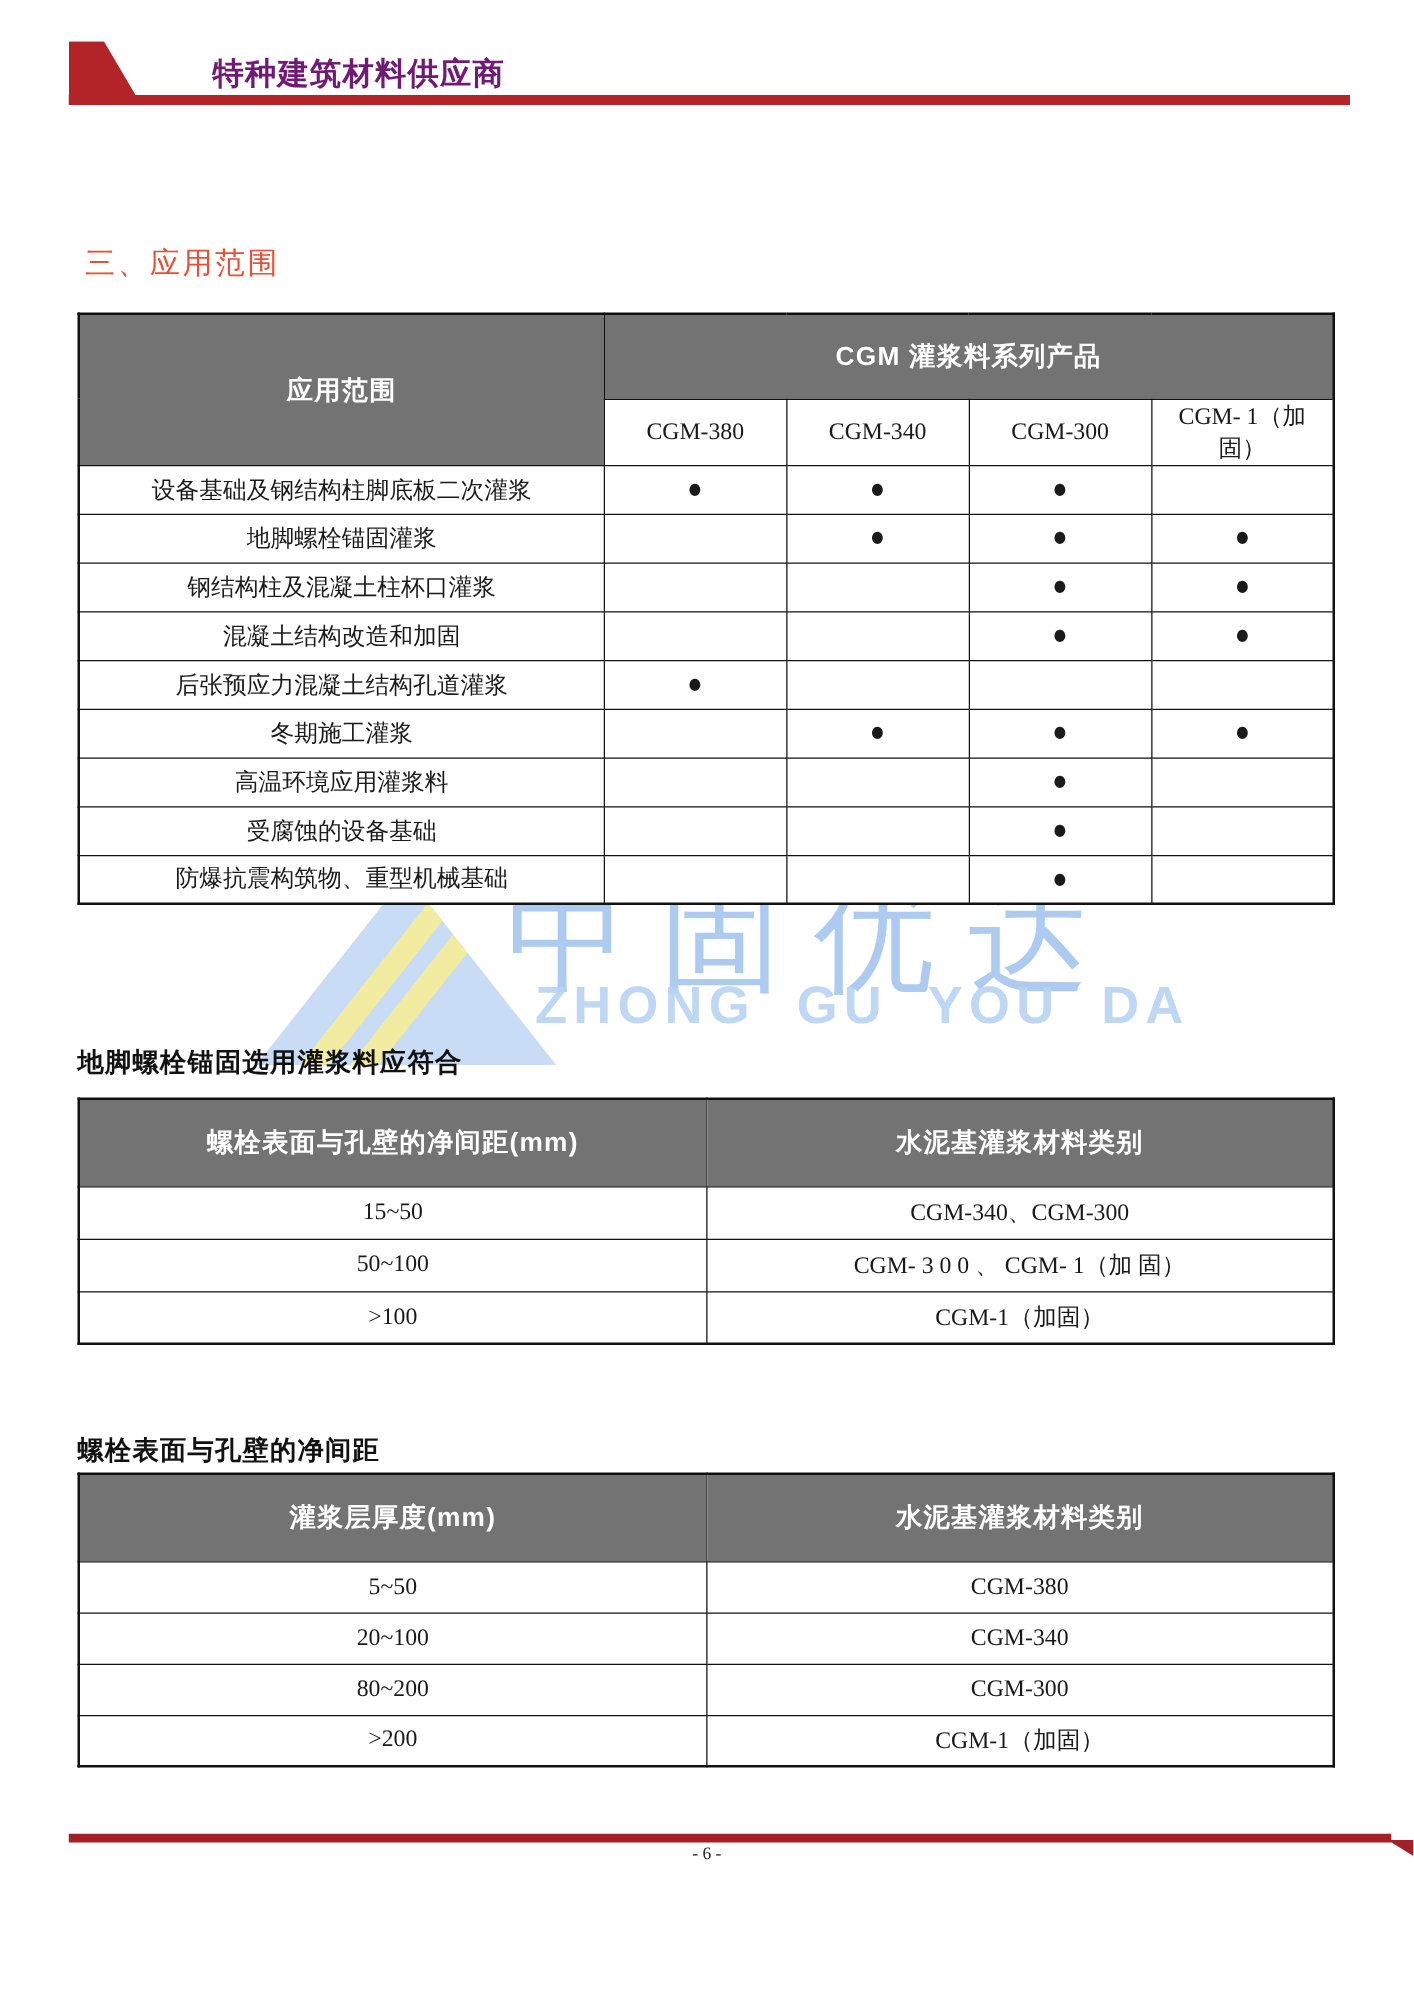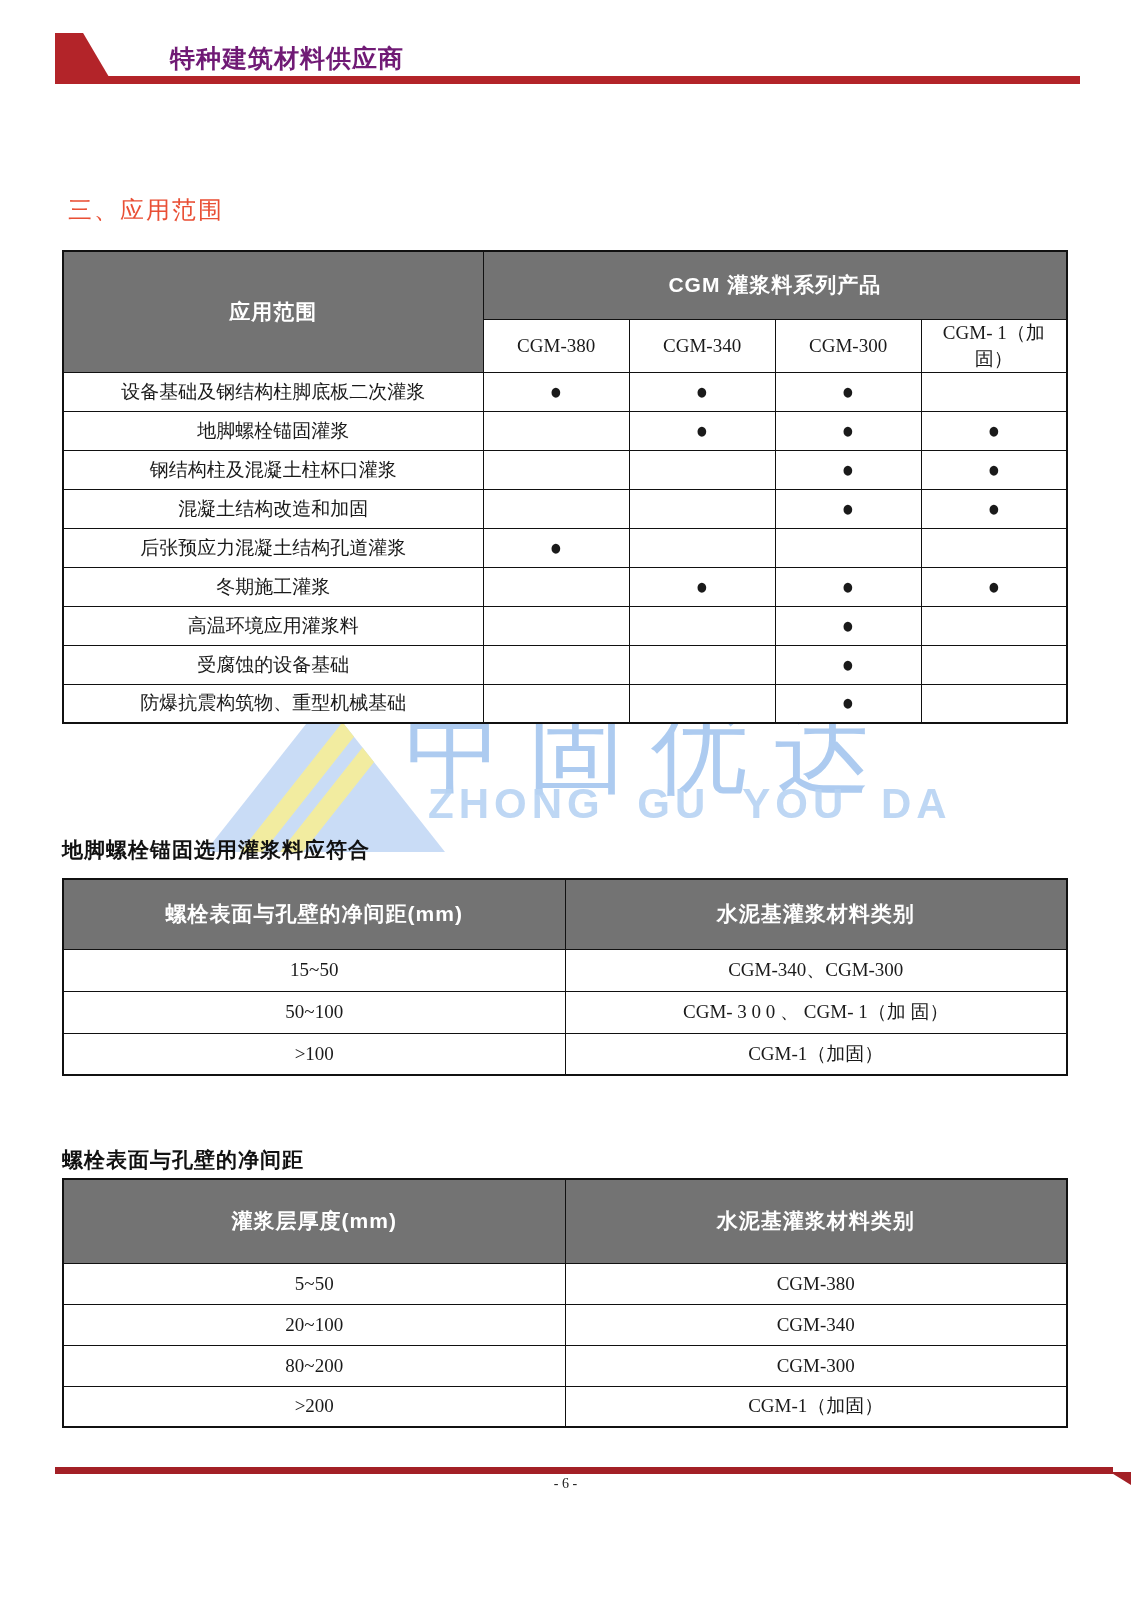--- a/index.html
+++ b/index.html
@@ -47,21 +47,21 @@
   .tbl-title {
     position:absolute; left:62px; width:1006px; text-align:left;
     font-size:21px; font-weight:bold; color:#111; z-index:2; letter-spacing:1px;
   }
   .tt2 { top:836px; }
   .tt3 { top:1146px; }
 
   .t2-wrap { position:absolute; left:62px; top:878px;  width:1006px; z-index:1; }
   .t3-wrap { position:absolute; left:62px; top:1178px; width:1006px; z-index:1; }
   .t2 tr.hdr { height:70px;margin-top:46px; }  .t2 tr.body { height:42px; }
-  .t3 tr.hdr { height:84px; }  .t3 tr.body { height:41px; }
+  .t3 tr.hdr { height:70px; }  .t3 tr.body { height:41px; }
   .t2 td, .t3 td { font-size:19px; font-family:"Liberation Serif","DejaVu Serif",serif; }
 
   
   .watermark { position:absolute; left:0; top:0; width:100%; height:100%; z-index:0; pointer-events:none; }
   .wm-logo { position:absolute; left:205px; top:700px; width:240px; height:152px; }
   .wm-cn {
     position:absolute; left:405px; top:686px; font-size:97px; font-weight:500;
     color:#9FC3EE; letter-spacing:26px; opacity:.85; white-space:nowrap;
   }
   .wm-en {

